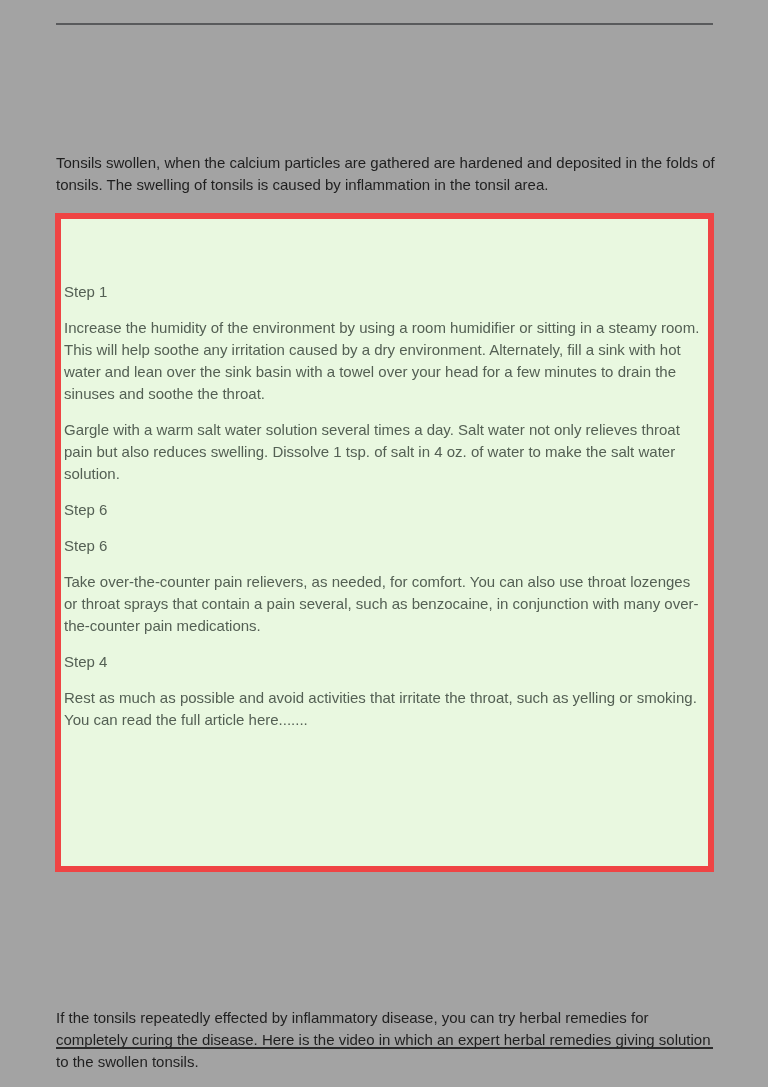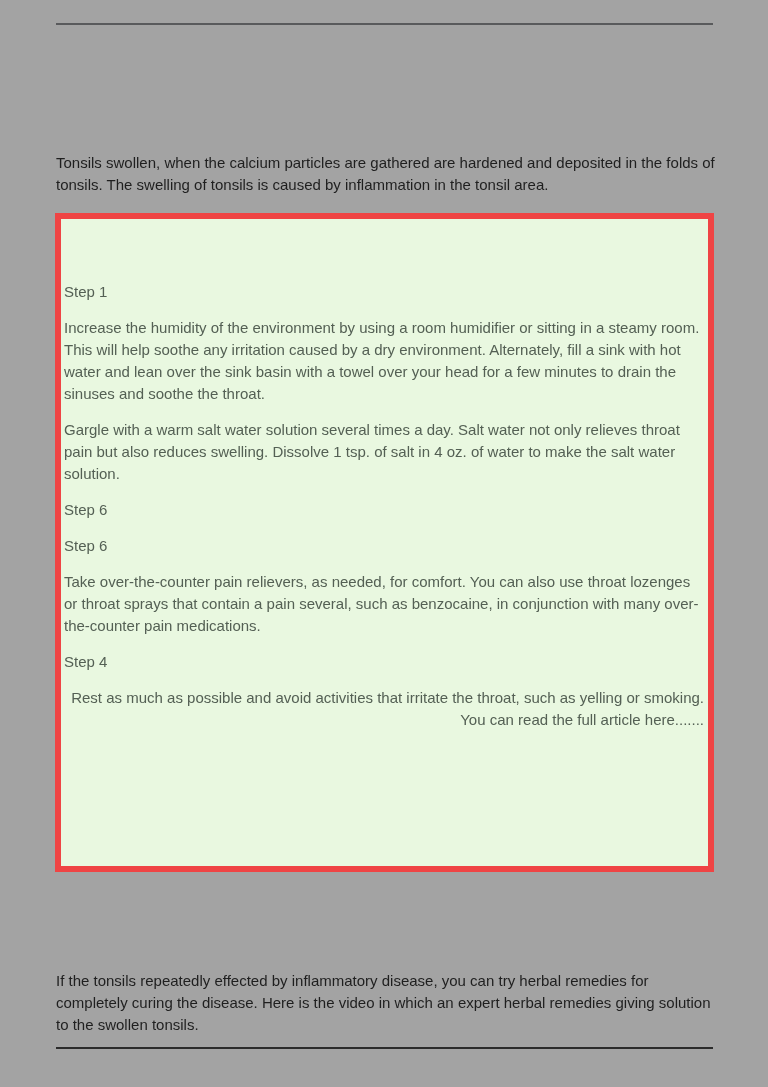--- a/index.html
+++ b/index.html
@@ -27,39 +27,39 @@
   .body-text {
     position: absolute;
     left: 56px;
     width: 660px;
     font-size: 15px;
     line-height: 22px;
     color: #1f1f1f;
   }
   .intro-paragraph { top: 137px; }
   .steps-intro { top: 197px; }
-  .outro-paragraph { top: 928px; margin-top: 42px; }
+  .outro-paragraph { top: 965px; margin-top: 42px; }
   .steps-box {
     position: absolute;
     left: 55px;
     top: 213px;
     width: 659px;
     height: 659px;
     background: #e9f8e0;
     border: 6px solid #ef4444;
     padding: 62px 4px 80px 3px;
     overflow: hidden;
   }
   .step-label, .step-text {
     margin: 0 0 14px 0;
     font-size: 15px;
     line-height: 22px;
     color: #546054;
   }
-  .step-text:last-child { margin-bottom: 16px; text-align: right; }
+  .step-text:last-child { margin-bottom: 16px; }
   .footer {
     position: absolute;
     left: 56px;
     top: 1116px;
     width: 657px;
     text-align: left;
     padding-right: 14px;
     font-size: 15px;
     line-height: 22px;
     color: #1f1f1f;

